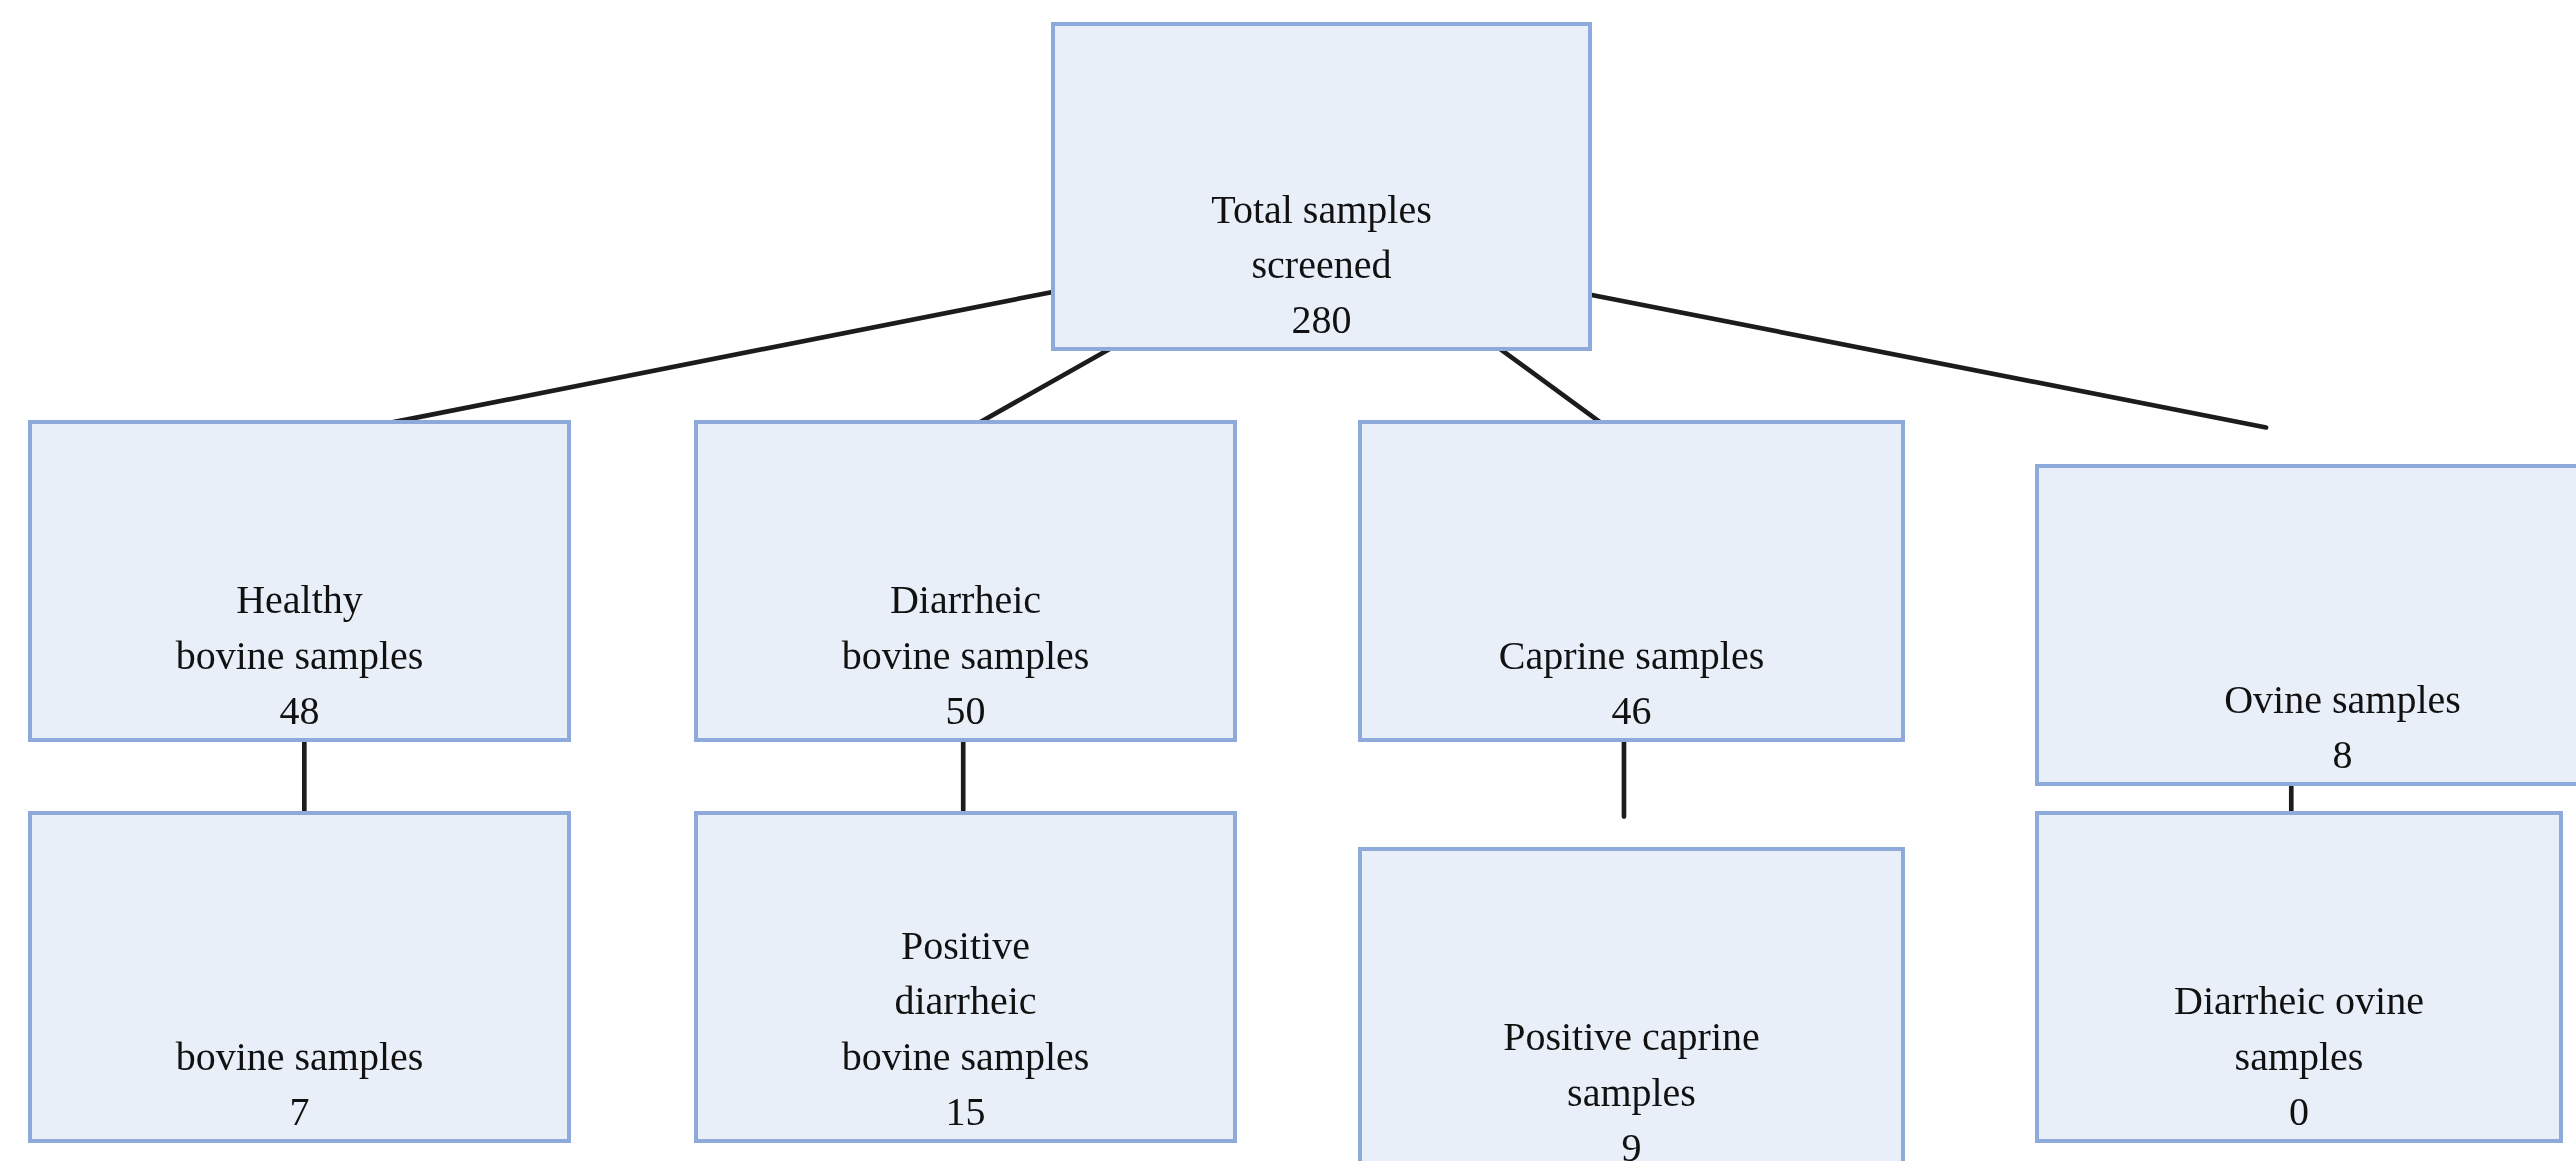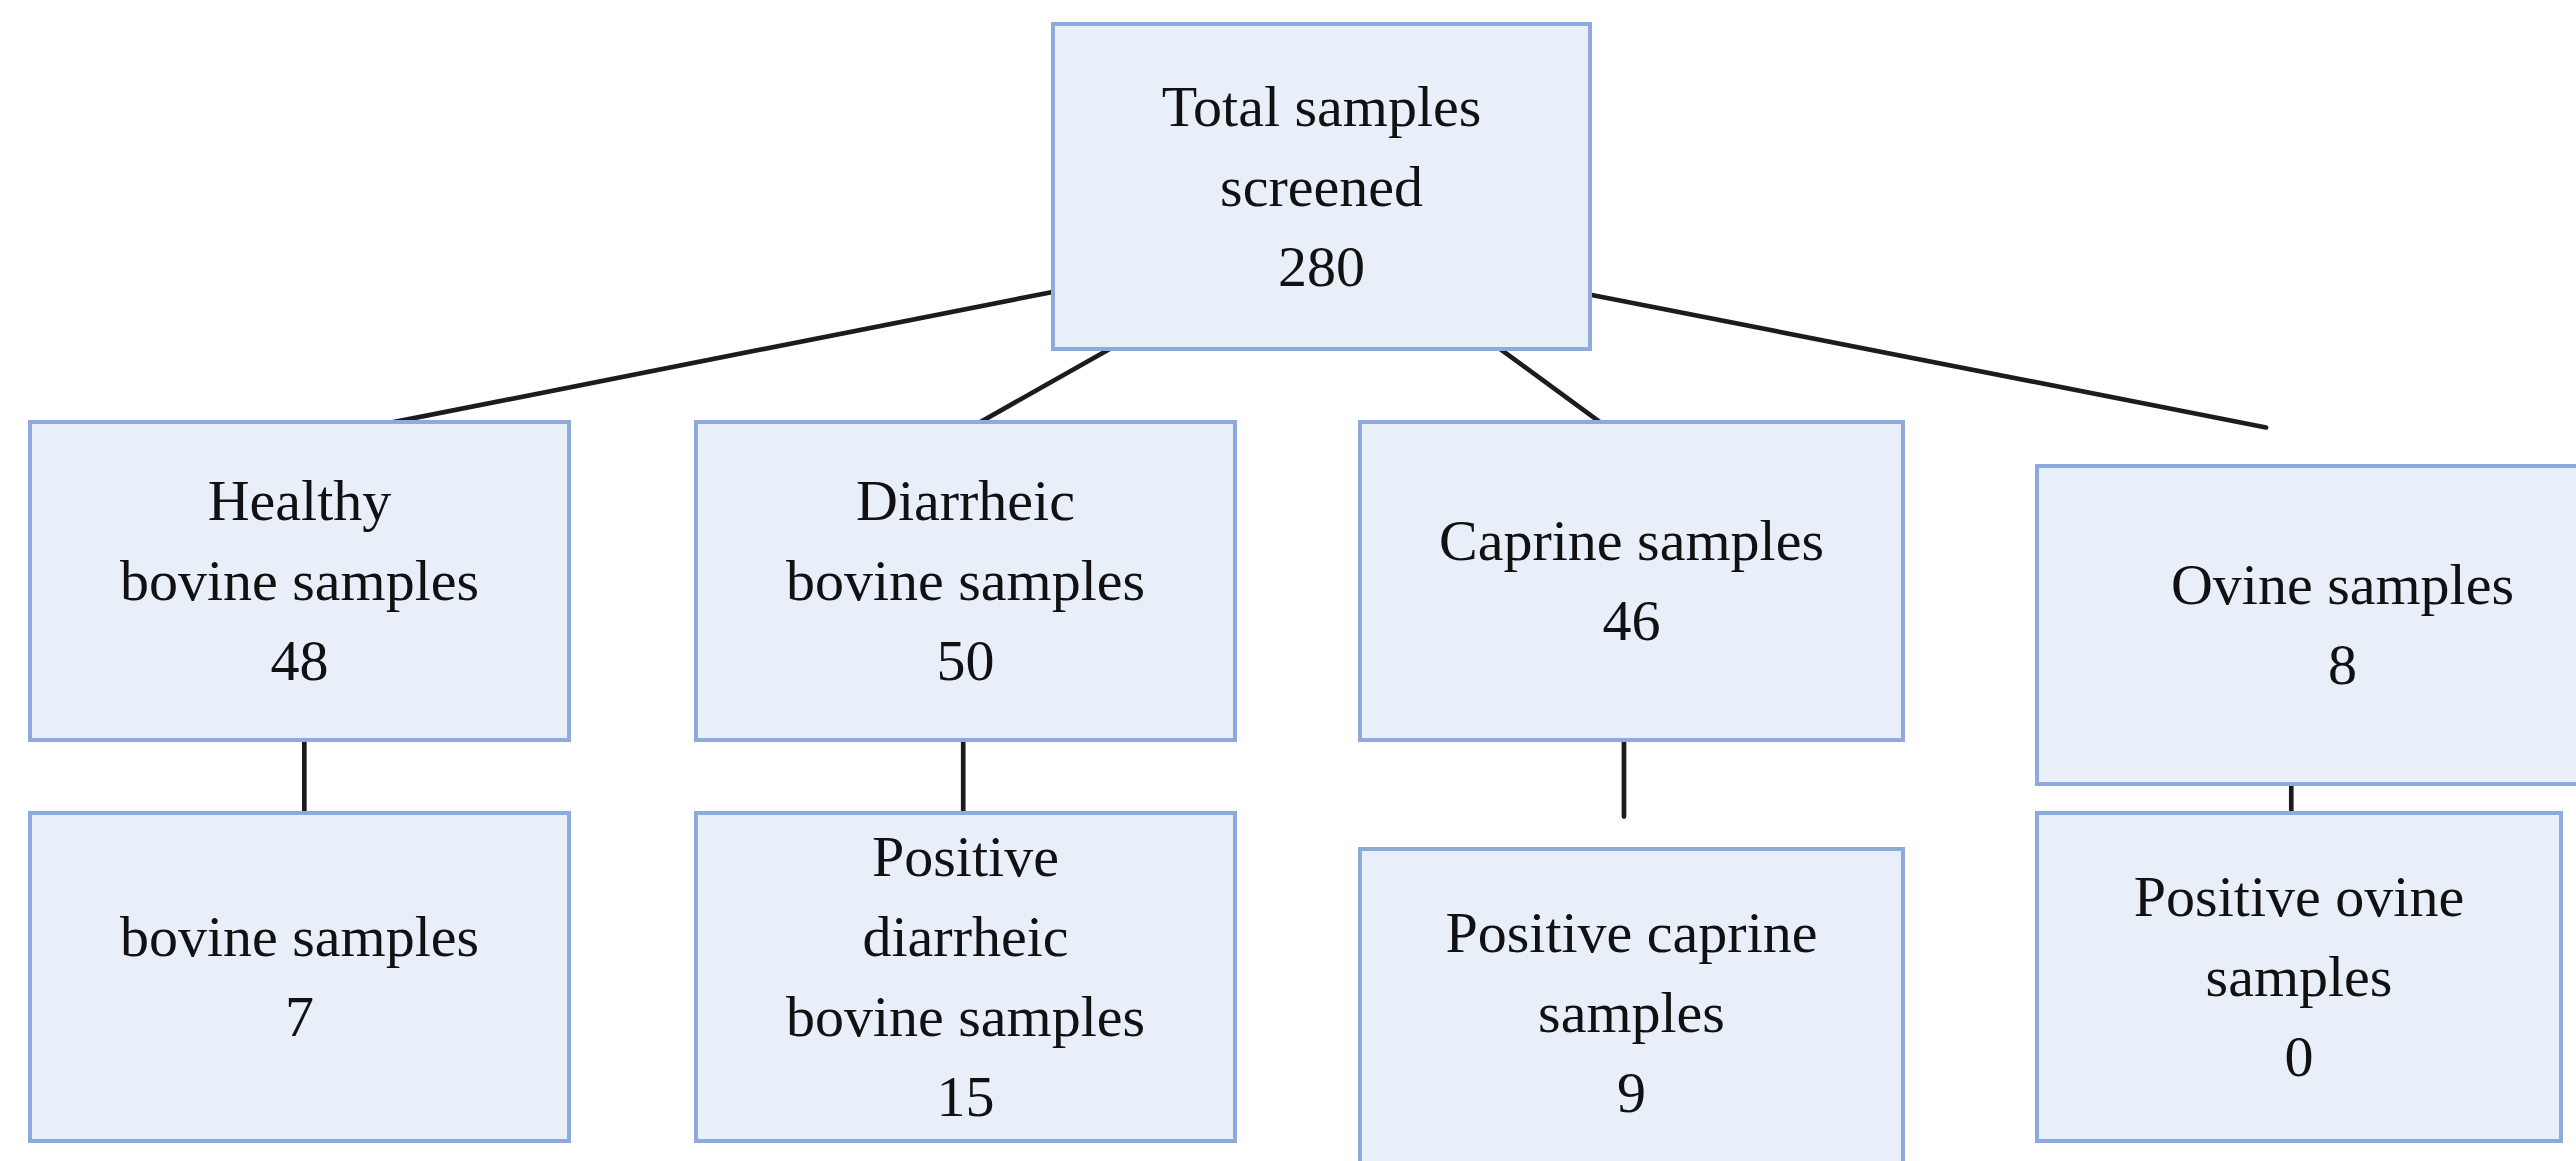--- a/index.html
+++ b/index.html
@@ -26,25 +26,25 @@
     stroke-width: 5;
     stroke-linecap: round;
   }
   .node {
     position: absolute;
     box-sizing: border-box;
     background: var(--box-fill, #e9eff9);
     border: 4.7px solid var(--box-border, #8eaadb);
     display: flex;
     flex-direction: column;
-    justify-content: center;
+    justify-content: flex-end;
     align-items: center;
     text-align: center;
     color: var(--text-color, #111111);
-    font-size: 58px;
+    font-size: 40px;
     line-height: 1.38;
   }
   .node .tline {
     white-space: nowrap;
   }
   
   .n-total          { left: 1051px; top: 22.4px;  width: 541px; height: 329px; }
   .n-healthy        { left: 28px;   top: 420px; width: 543px; height: 322px; }
   .n-diarrheic      { left: 694px;  top: 420px; width: 543px; height: 322px; }
   .n-caprine        { left: 1358px; top: 420px; width: 547px; height: 322px; }
@@ -110,19 +110,19 @@
     <div class="tline">15</div>
   </div>
 
   <div class="node n-pos-caprine">
     <div class="tline">Positive caprine</div>
     <div class="tline">samples</div>
     <div class="tline">9</div>
   </div>
 
   <div class="node n-pos-ovine">
-    <div class="tline">Positive ovine</div>
+    <div class="tline">Diarrheic ovine</div>
     <div class="tline">samples</div>
     <div class="tline">0</div>
   </div>
 
 </div>
 
 
 </body></html>

